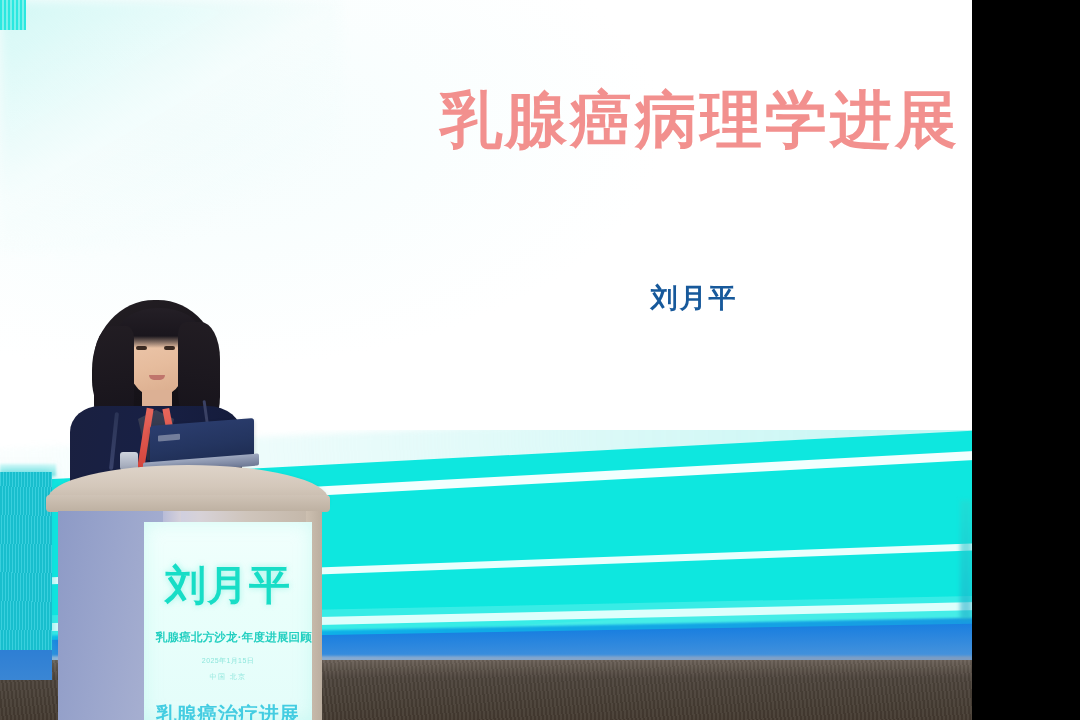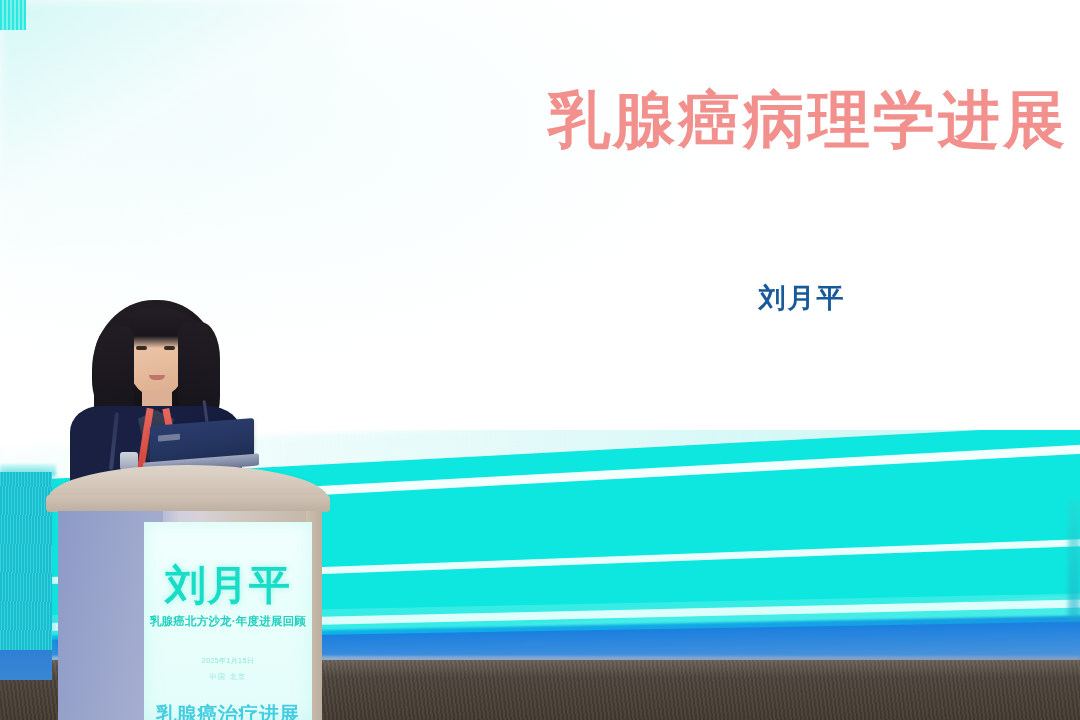--- a/index.html
+++ b/index.html
@@ -6,21 +6,21 @@
   html, body {
     margin: 0;
     padding: 0;
     background: #000;
   }
   body {
     font-family: "Liberation Sans", "DejaVu Sans", sans-serif;
   }
   #stage {
     position: relative;
-    width: 1080px;
+    width: 972px;
     height: 720px;
     overflow: hidden;
     background: #ffffff;
     text-decoration: underline;
   }
 
   
   .screen-base {
     position: absolute;
     inset: 0;
@@ -270,22 +270,22 @@
     text-align: center;
     font-size: 41px;
     font-weight: 700;
     color: #17ddc6;
     letter-spacing: 1px;
     text-shadow: 0 0 6px rgba(23,221,198,.35);
   }
   .sign-subtitle {
     position: absolute;
     left: 0; right: 0;
-    top: 92px;
-    text-align: center;
+    top: 108px;
+    text-align: right;
     font-size: 11.5px;
     font-weight: 700;
     color: #22cfc0;
     letter-spacing: .2px;
     white-space: nowrap;
   }
   .sign-date {
     position: absolute;
     left: 0; right: 0;
     top: 134px;

